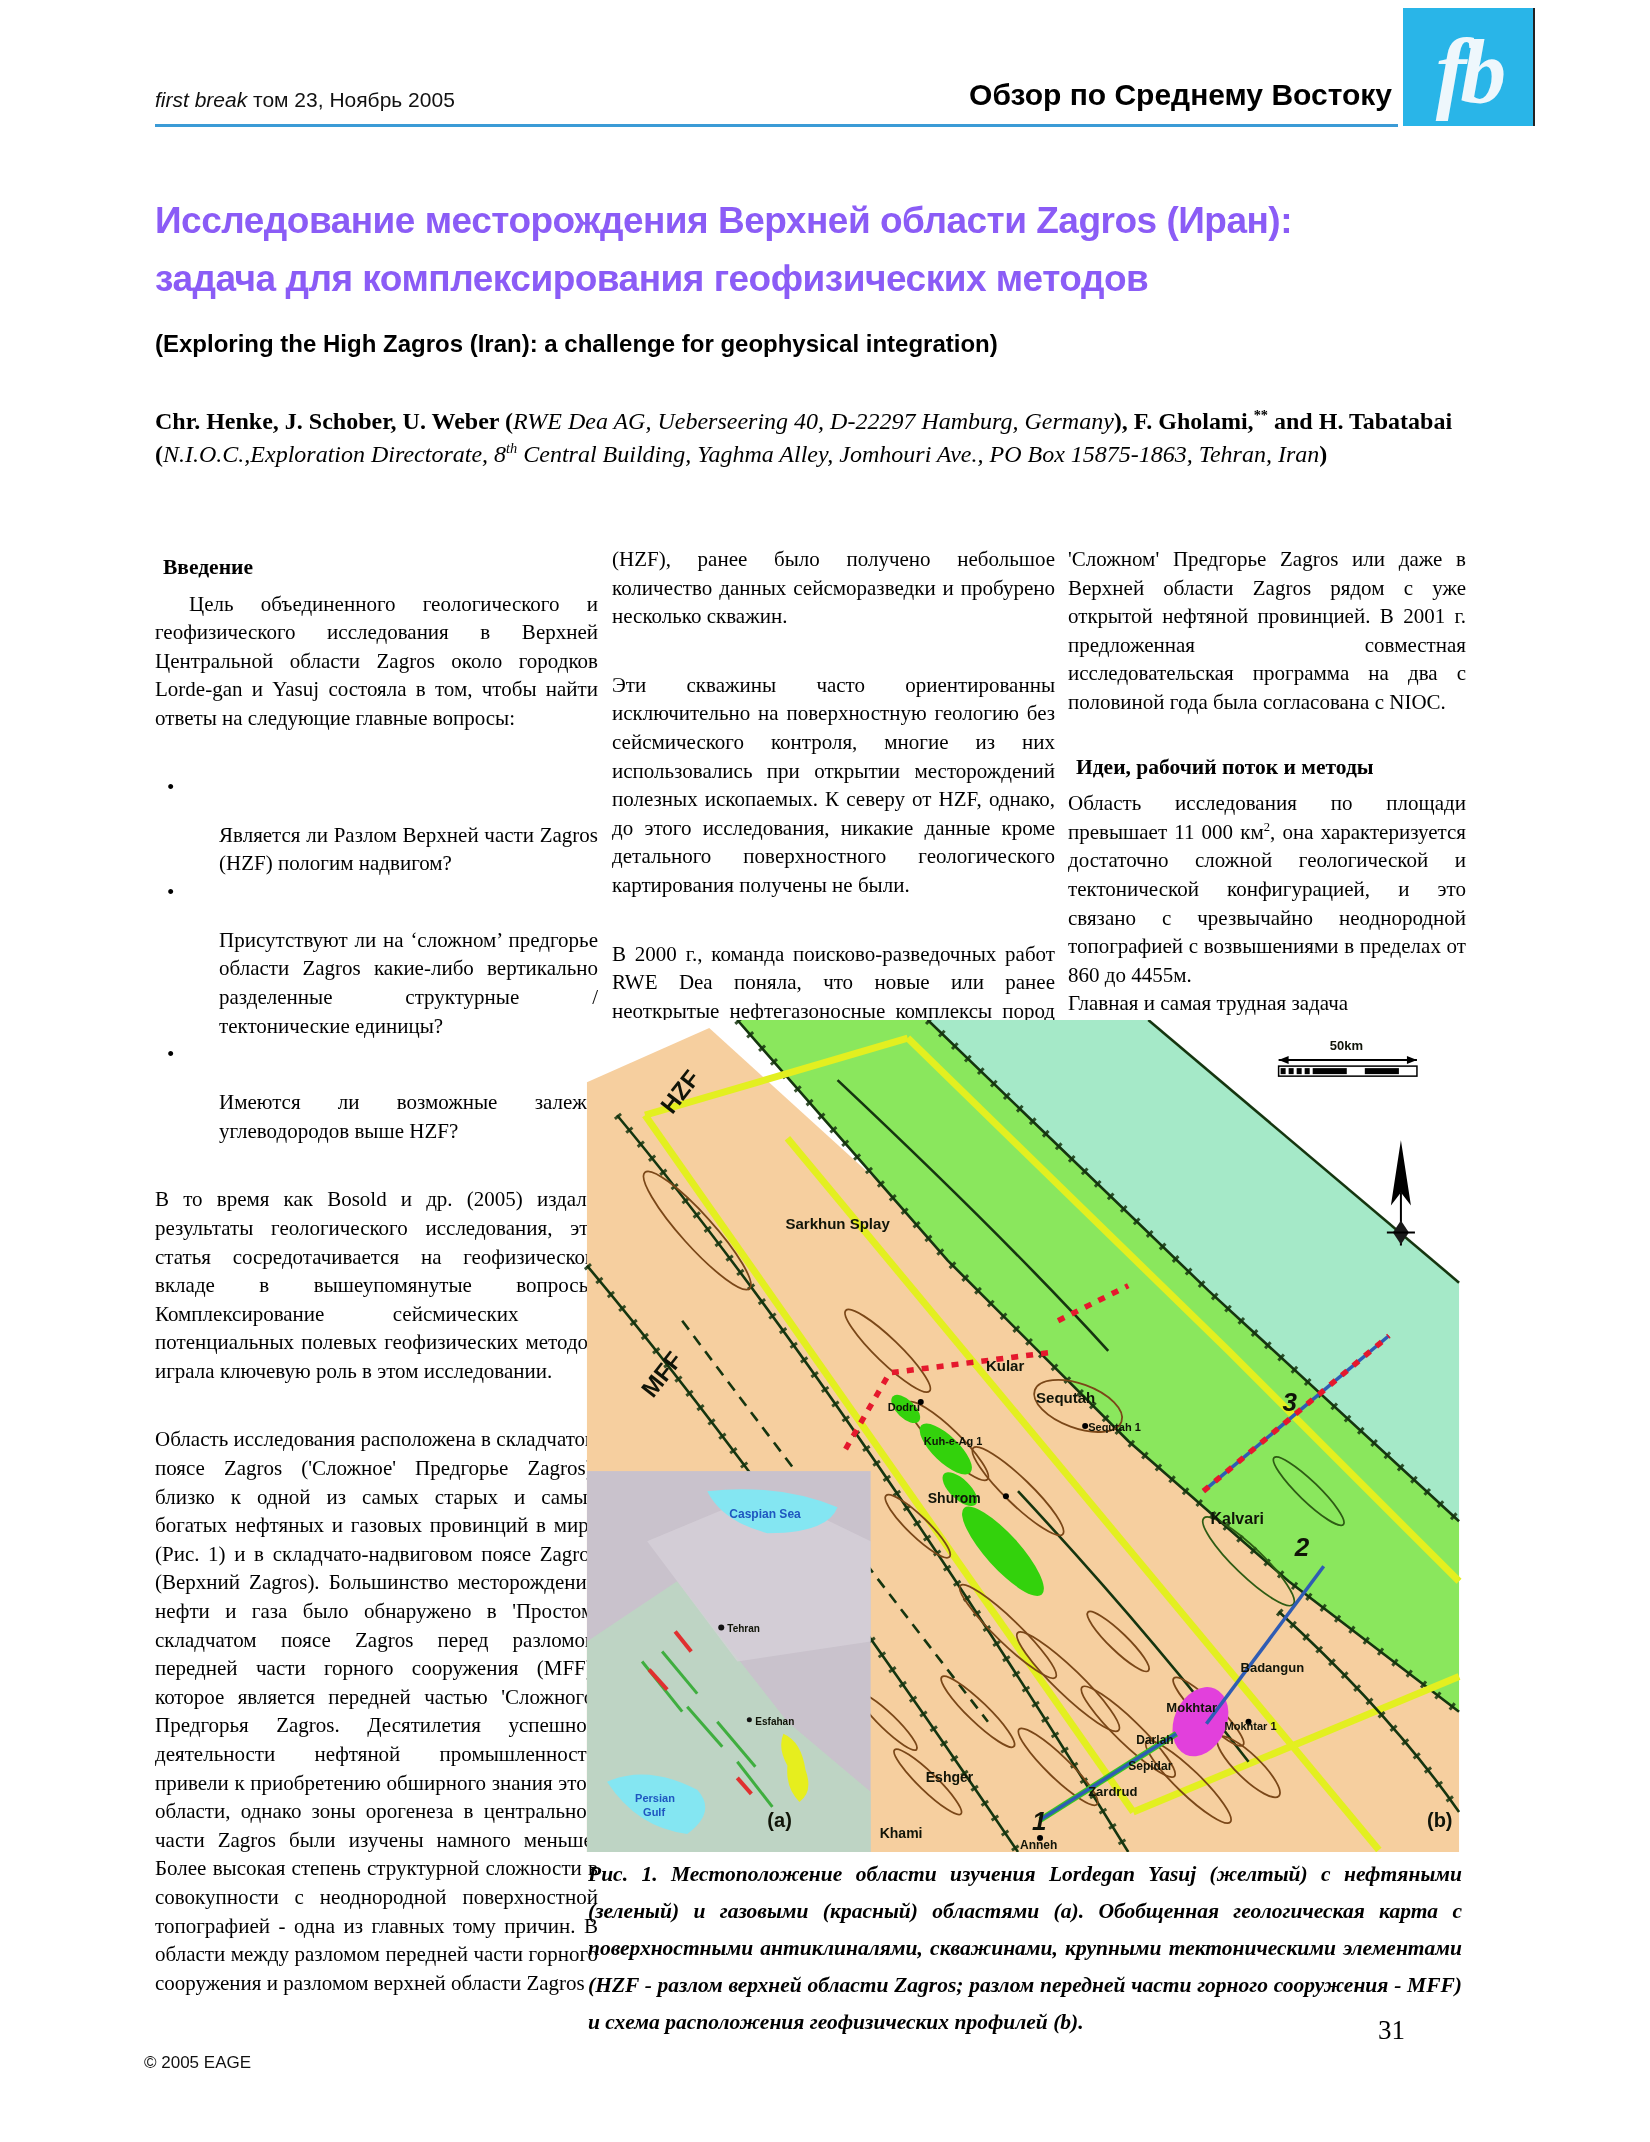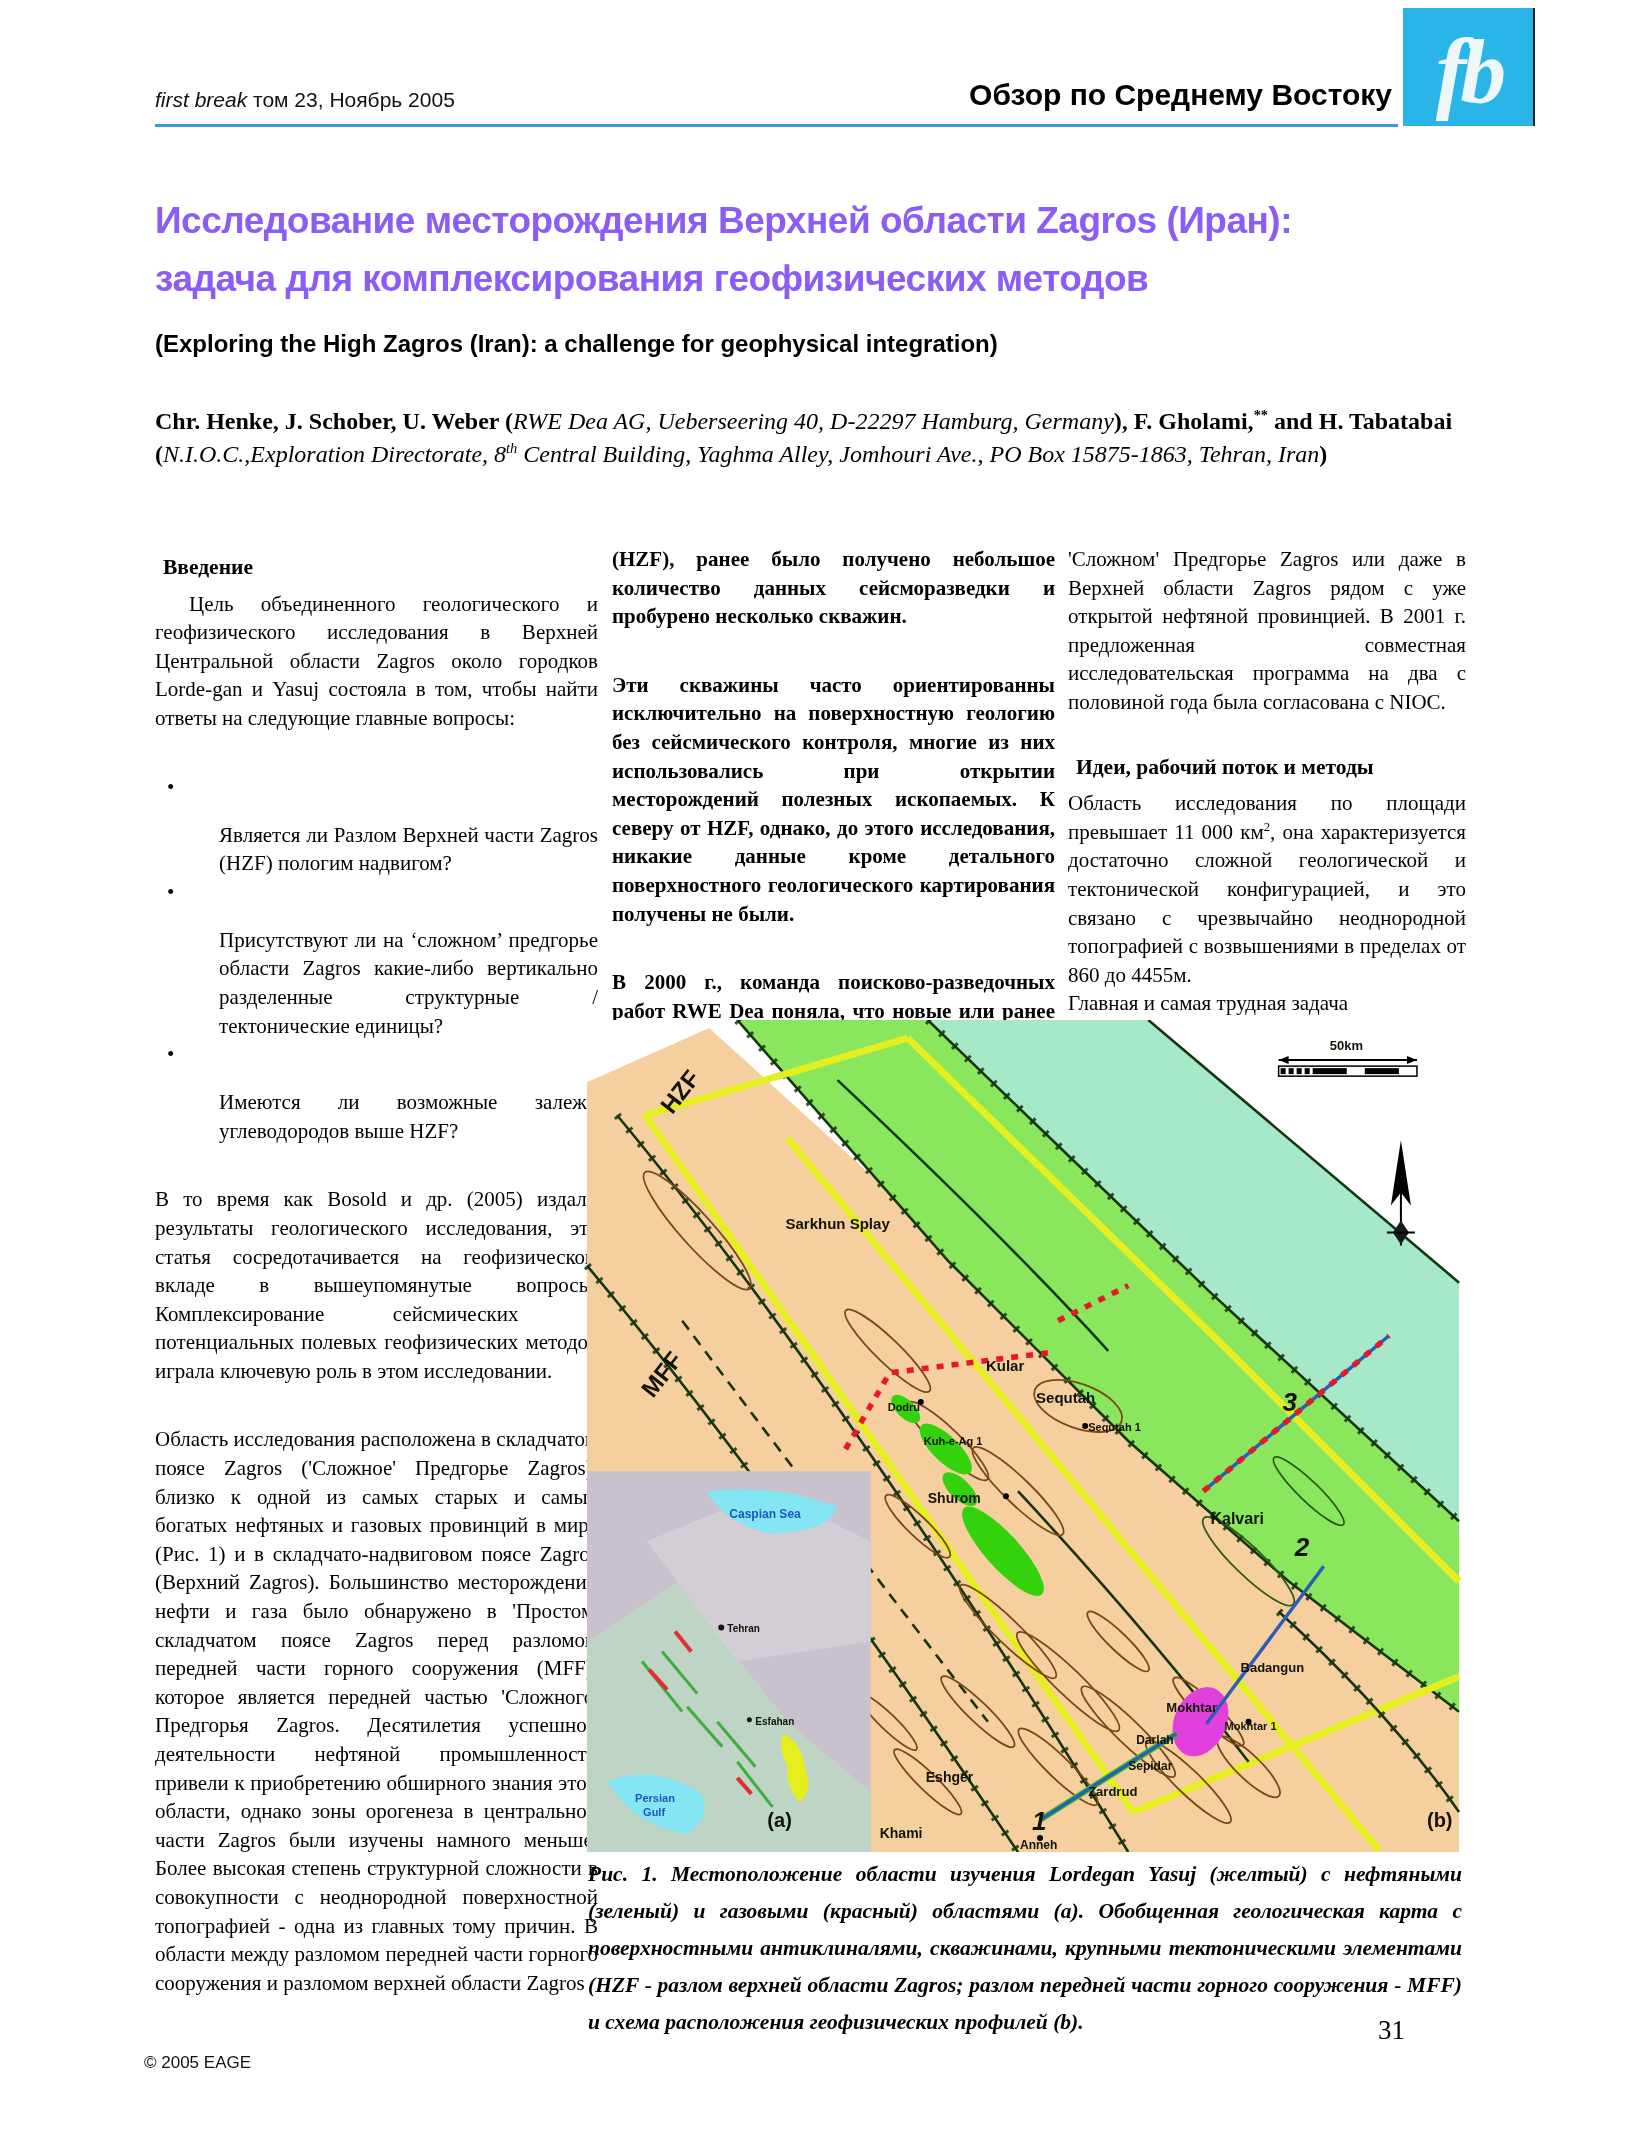--- a/index.html
+++ b/index.html
@@ -26,21 +26,21 @@
             font-family:"Liberation Sans",sans-serif;font-weight:bold;font-size:24px;color:#000;}
   
   .authors{position:absolute;left:155px;top:405px;width:1310px;font-size:24px;line-height:33px;}
   .authors .b{font-weight:bold;}
   .authors .i{font-style:italic;}
   sup{font-size:60%;vertical-align:super;line-height:0;}
   
   .col{position:absolute;top:545px;width:443px;font-size:21px;line-height:28.6px;
        text-align:justify;}
   .col1{left:155px;}
-  .col2{left:612px;font-weight:bold;}
+  .col2{left:612px;}
   .col3{left:1068px;width:398px;}
   .col h3{font-size:21.5px;font-weight:bold;margin:8px;padding:0;text-align:left;}
   .col p{margin:0 0 0 0;}
   .col .gap{height:28px;}
   .col .gap2{height:40px;}
   .indent{text-indent:34px;}
   .bullets{margin-top:40px;}
   .bullet-row{display:flex;margin:0;}
   .bullet-row .dot{width:52px;flex:none;padding-left:12px;}
   .bullet-row .btxt{flex:1;text-align:justify;margin-top:48px;}

